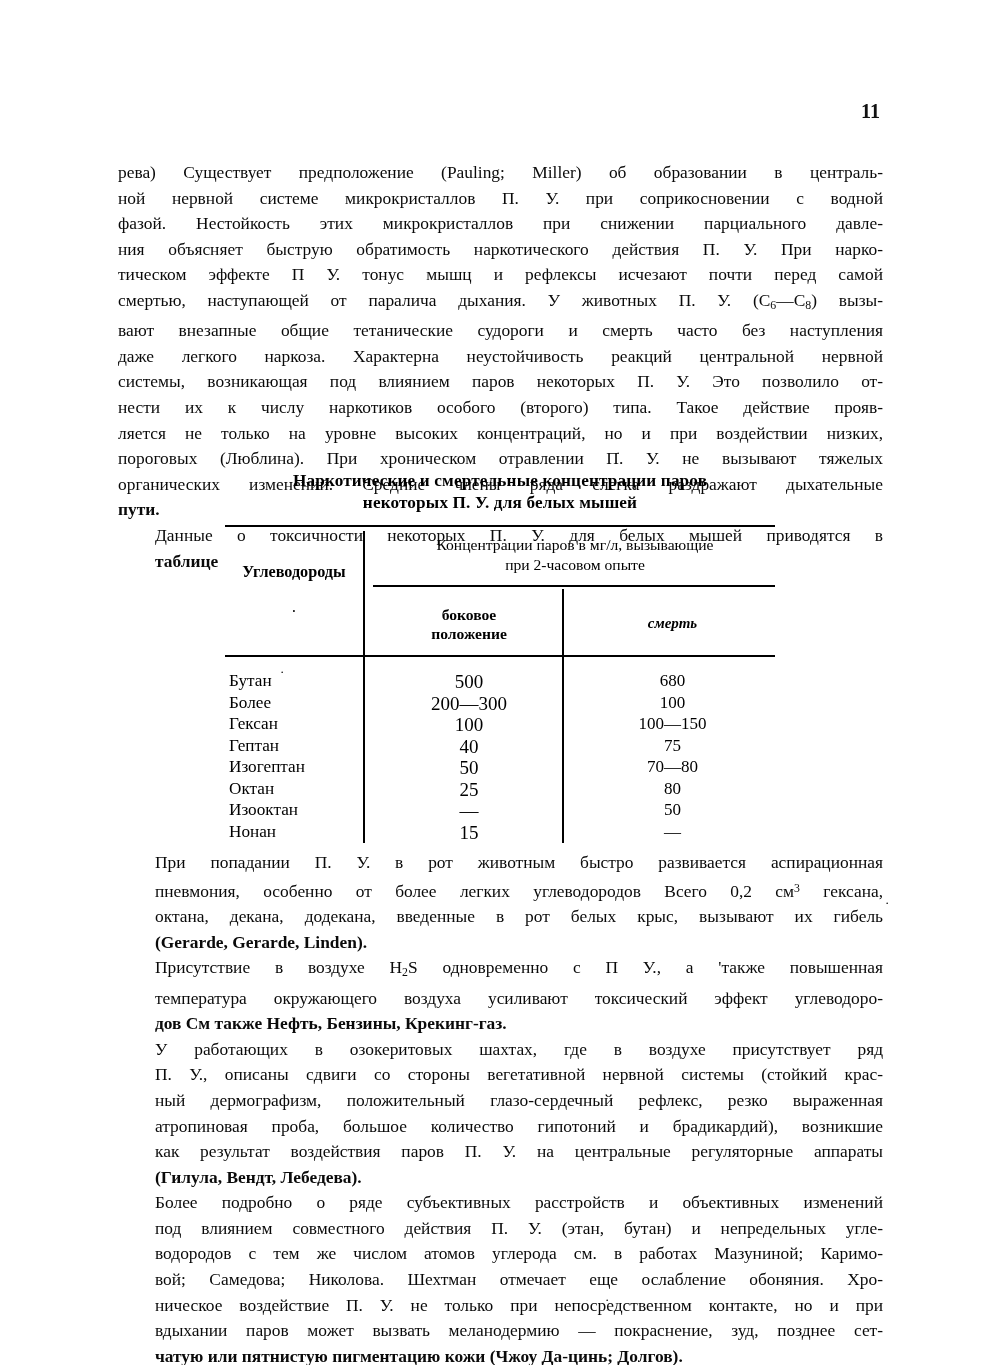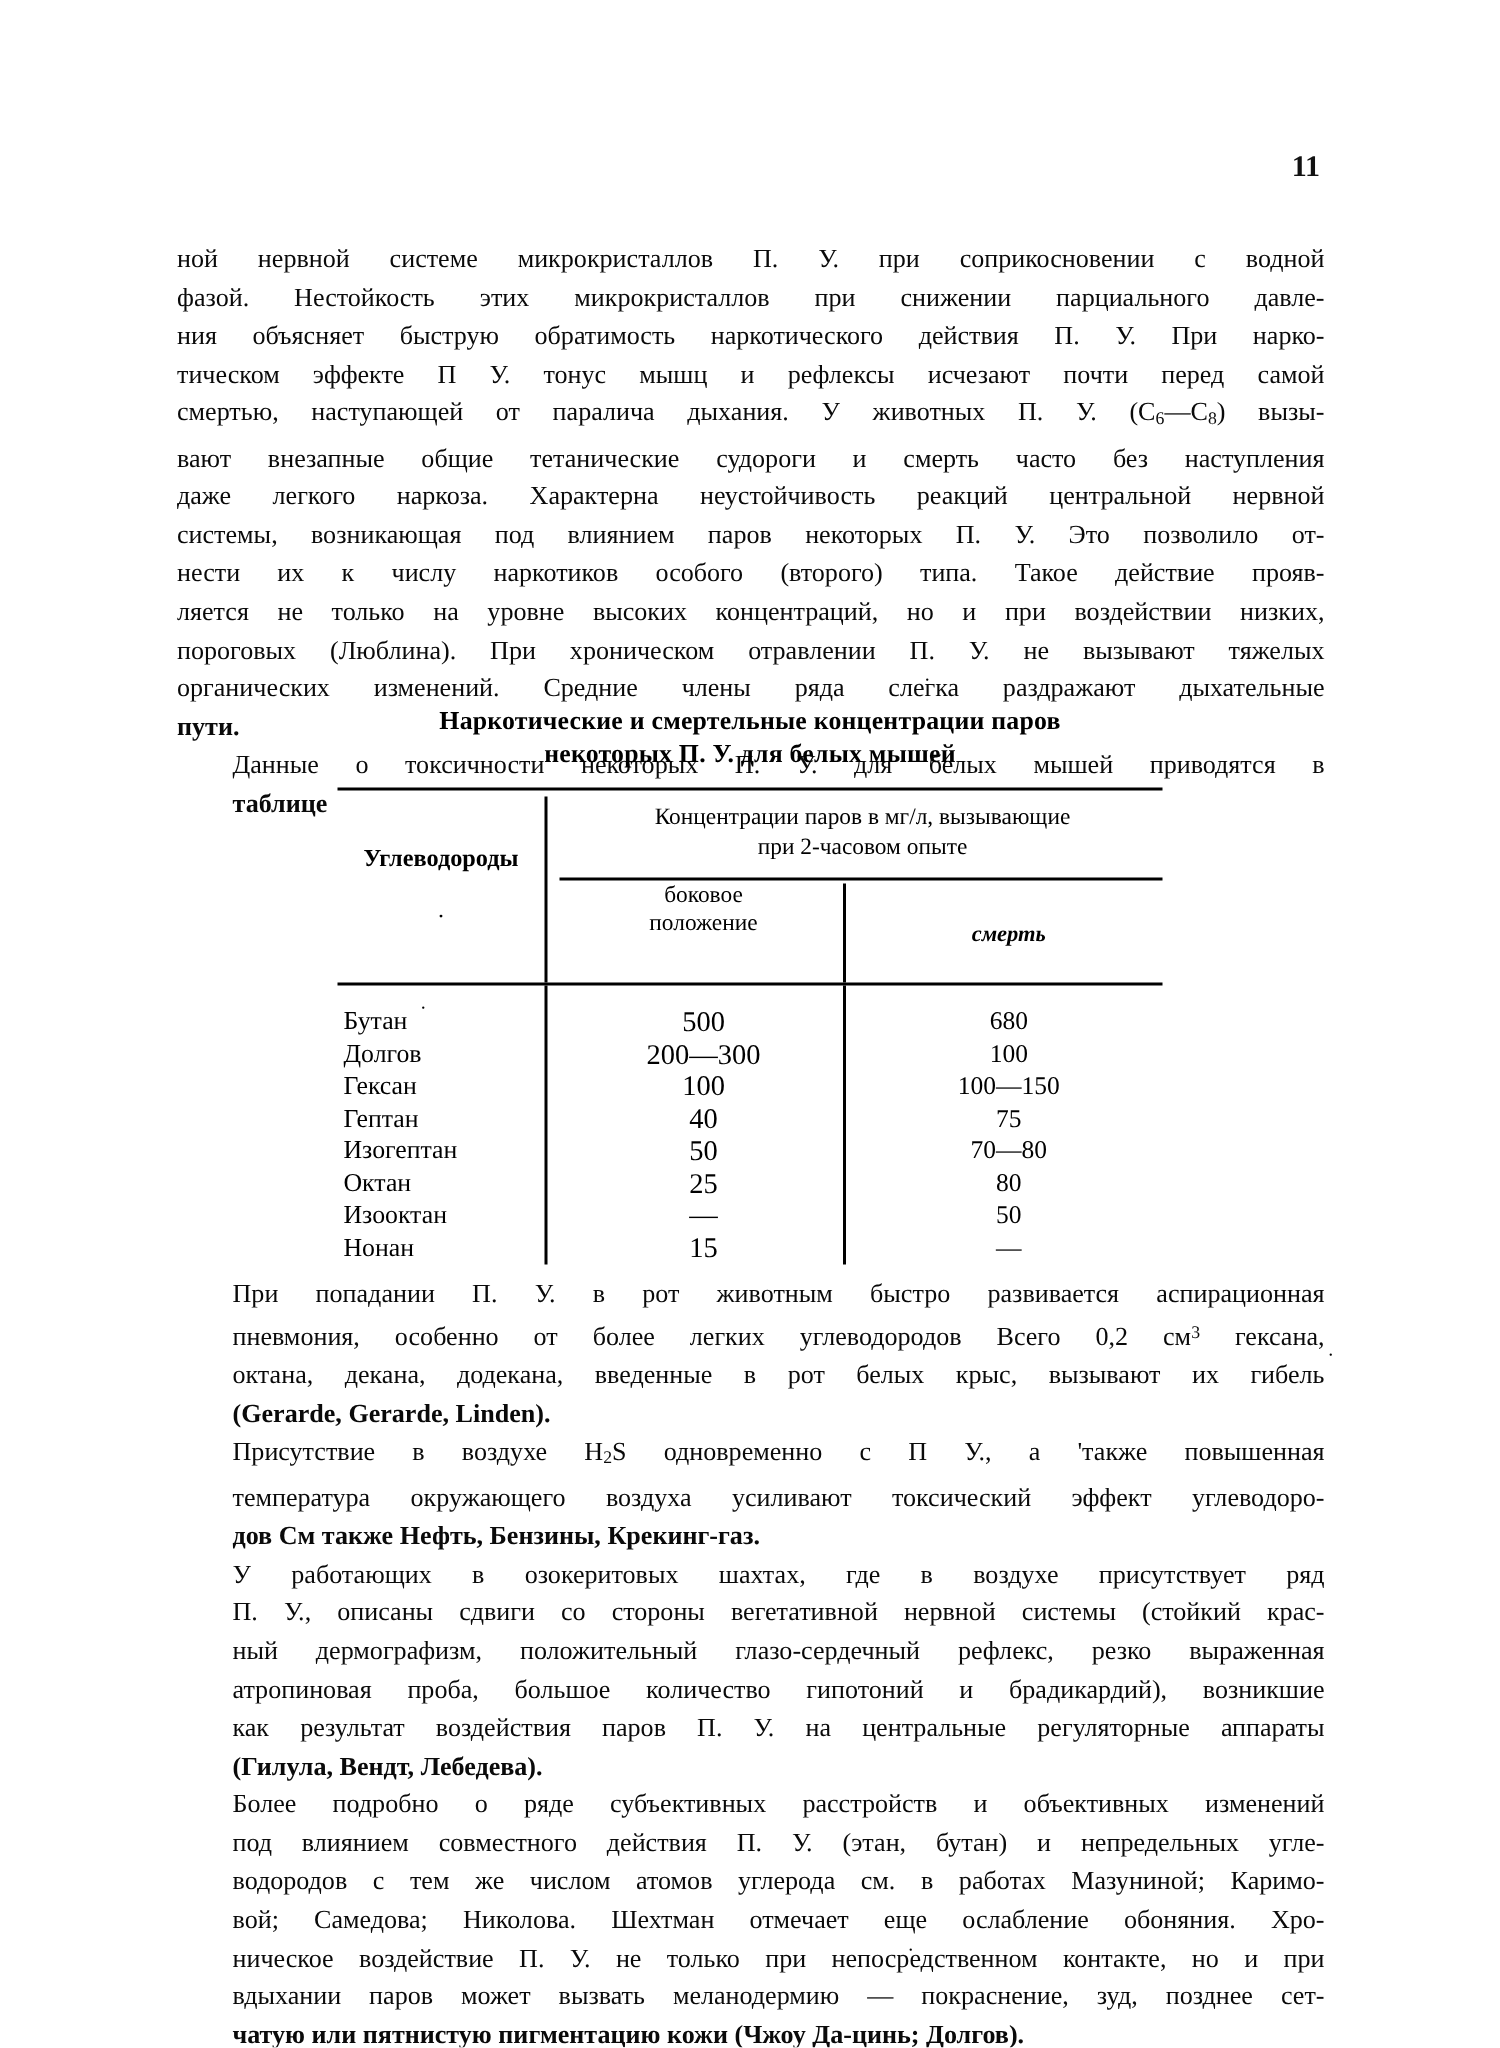--- a/index.html
+++ b/index.html
@@ -171,24 +171,24 @@
     top: 8px;
     width: 400px;
     text-align: center;
     font-weight: normal;
     font-size: 15.6px;
     line-height: 20px;
   }
   .th-sub-a {
     position: absolute;
     left: 150px;
-    top: 60px;
+    top: 78px;
     width: 188px;
     text-align: center;
-    font-weight: normal;
+    font-weight: bold;
     font-size: 15.6px;
     line-height: 19px;
   }
   .th-sub-b {
     position: absolute;
     left: 345px;
     top: 88px;
     width: 205px;
     text-align: center;
     font-weight: bold;
@@ -248,20 +248,21 @@
 
 <div class="page">
 
   <div class="running-head">
     <div class="page-number">11</div>
   </div>
 
   <div class="body-text body-top">
 
     <p class="no-indent">
+      <span class="ln justify">рева) Существует предположение (Pauling; Miller) об образовании в централь-</span>
       <span class="ln justify">ной нервной системе микрокристаллов П. У. при соприкосновении с водной</span>
       <span class="ln justify">фазой. Нестойкость этих микрокристаллов при снижении парциального давле-</span>
       <span class="ln justify">ния объясняет быструю обратимость наркотического действия П. У. При нарко-</span>
       <span class="ln justify">тическом эффекте П У. тонус мышц и рефлексы исчезают почти перед самой</span>
       <span class="ln justify"><span>смертью, наступающей от паралича дыхания. У животных П. У. (C</span><sub>6</sub><span>—C</span><sub>8</sub><span>) вызы-</span></span>
       <span class="ln justify">вают внезапные общие тетанические судороги и смерть часто без наступления</span>
       <span class="ln justify">даже легкого наркоза. Характерна неустойчивость реакций центральной нервной</span>
       <span class="ln justify">системы, возникающая под влиянием паров некоторых П. У. Это позволило от-</span>
       <span class="ln justify">нести их к числу наркотиков особого (второго) типа. Такое действие прояв-</span>
       <span class="ln justify">ляется не только на уровне высоких концентраций, но и при воздействии низких,</span>
@@ -314,21 +315,21 @@
       <div class="tbody">
         <div class="vline vline-1"></div>
         <div class="vline vline-2"></div>
 
         <div class="row">
           <span class="cell-name">Бутан</span>
           <span class="cell-a">500</span>
           <span class="cell-b">680</span>
         </div>
         <div class="row">
-          <span class="cell-name">Долгов</span>
+          <span class="cell-name">Более</span>
           <span class="cell-a">200—300</span>
           <span class="cell-b">100</span>
         </div>
         <div class="row">
           <span class="cell-name">Гексан</span>
           <span class="cell-a">100</span>
           <span class="cell-b">100—150</span>
         </div>
         <div class="row">
           <span class="cell-name">Гептан</span>

